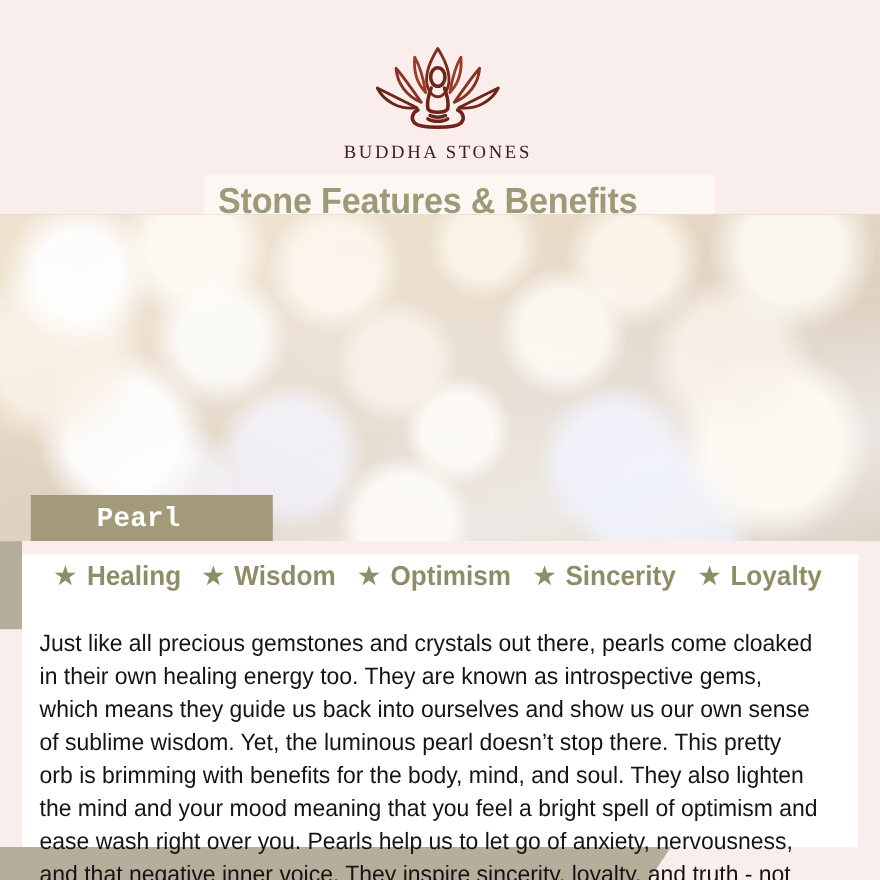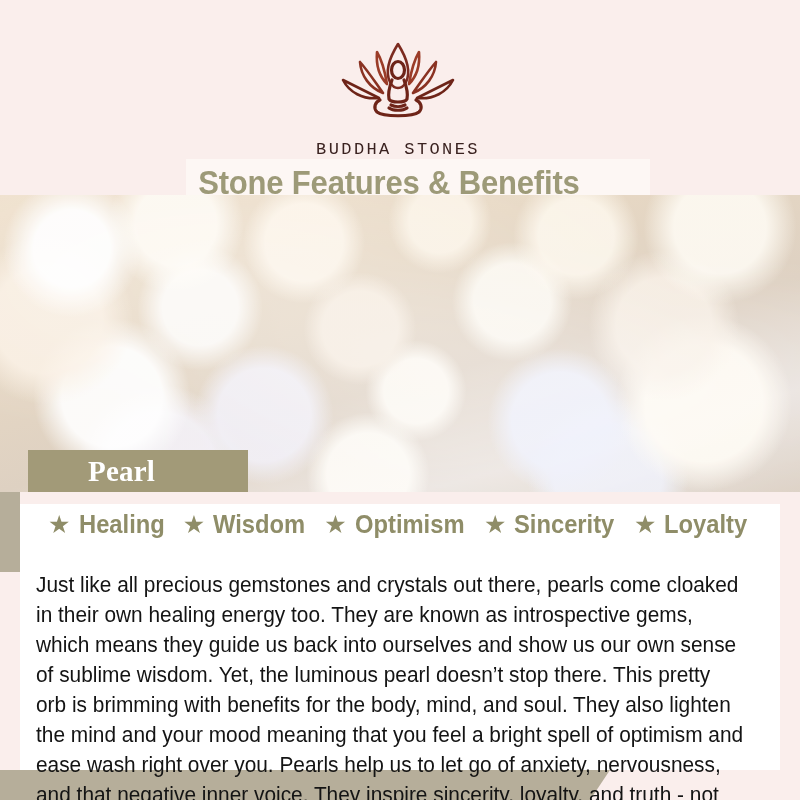--- a/index.html
+++ b/index.html
@@ -86,22 +86,22 @@
     text-align: center;
   }
   .logo-mark {
     display: block;
     margin: 0 auto;
     width: 130px;
     height: 84px;
   }
   .logo-word {
     display: block;
-    margin-top: 18px;
-    font-family: Liberation Mono, monospace;
+    margin-top: 7px;
+    font-family: Liberation Serif, serif;
     font-size: 17px;
     letter-spacing: 2.4px;
     color: #3a2220;
     font-weight: 400;
   }
 
   .title-panel {
     position: absolute;
     left: 168px;
     top: 137px;
@@ -174,23 +174,23 @@
     width: 220px;
     height: 42px;
     background: #a29a78;
     display: flex;
     align-items: center;
     padding-left: 60px;
     box-sizing: border-box;
   }
   .caption-text {
     color: #ffffff;
-    font-family: Liberation Serif, serif;
+    font-family: Liberation Mono, monospace;
     font-weight: 700;
-    font-size: 29px;
+    font-size: 25px;
     line-height: 1;
     letter-spacing: 0.2px;
   }
 
   
   .content {
     position: absolute;
     top: 492px;
     left: 20px;
     width: 760px;

